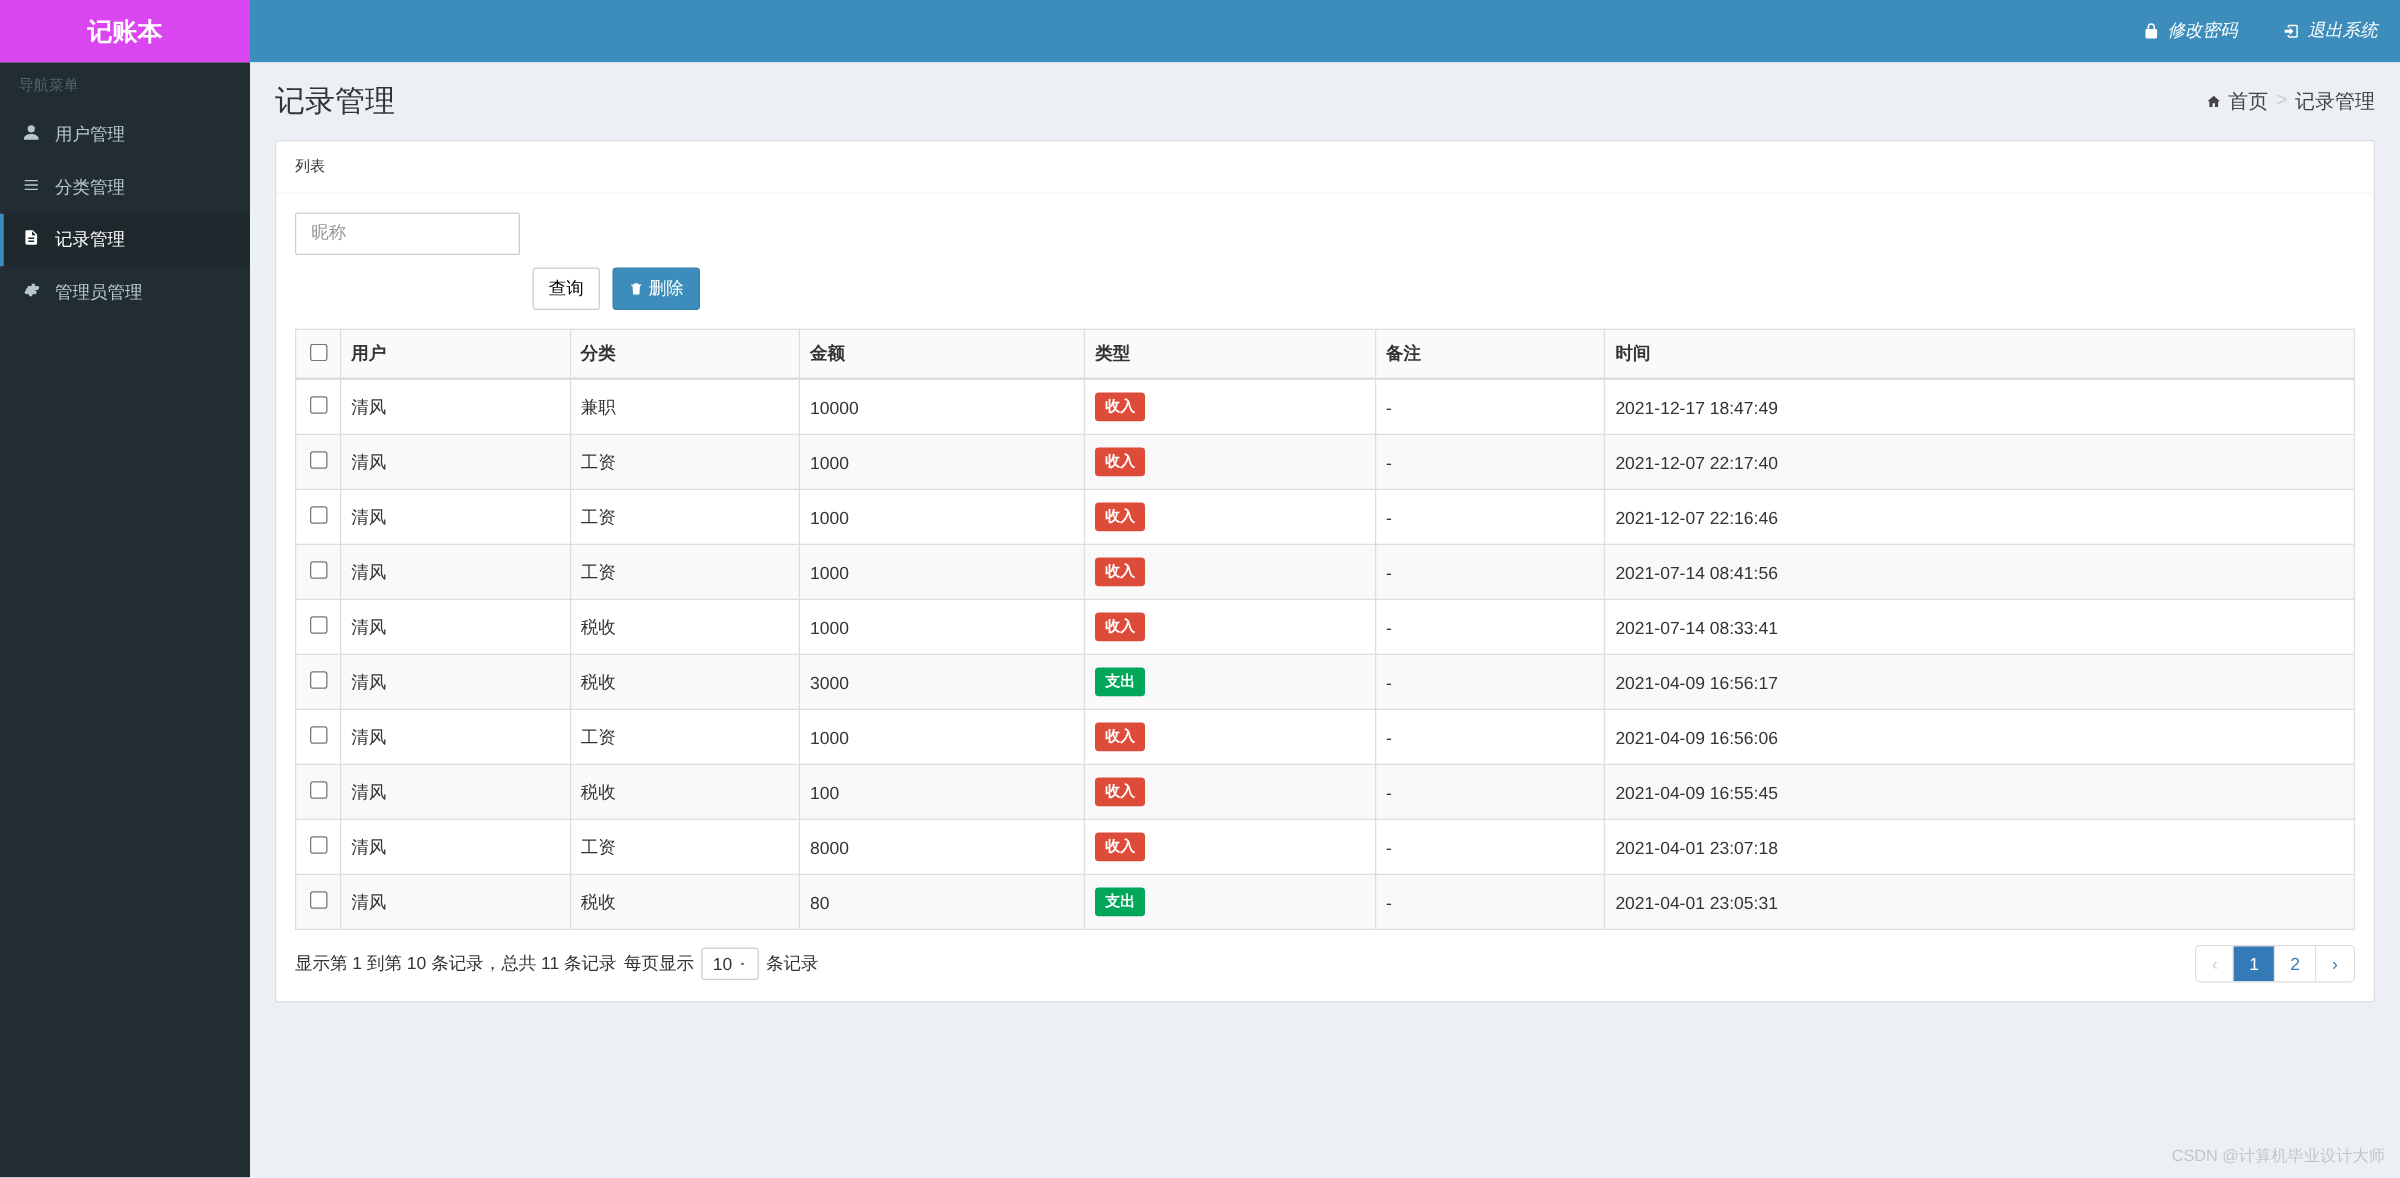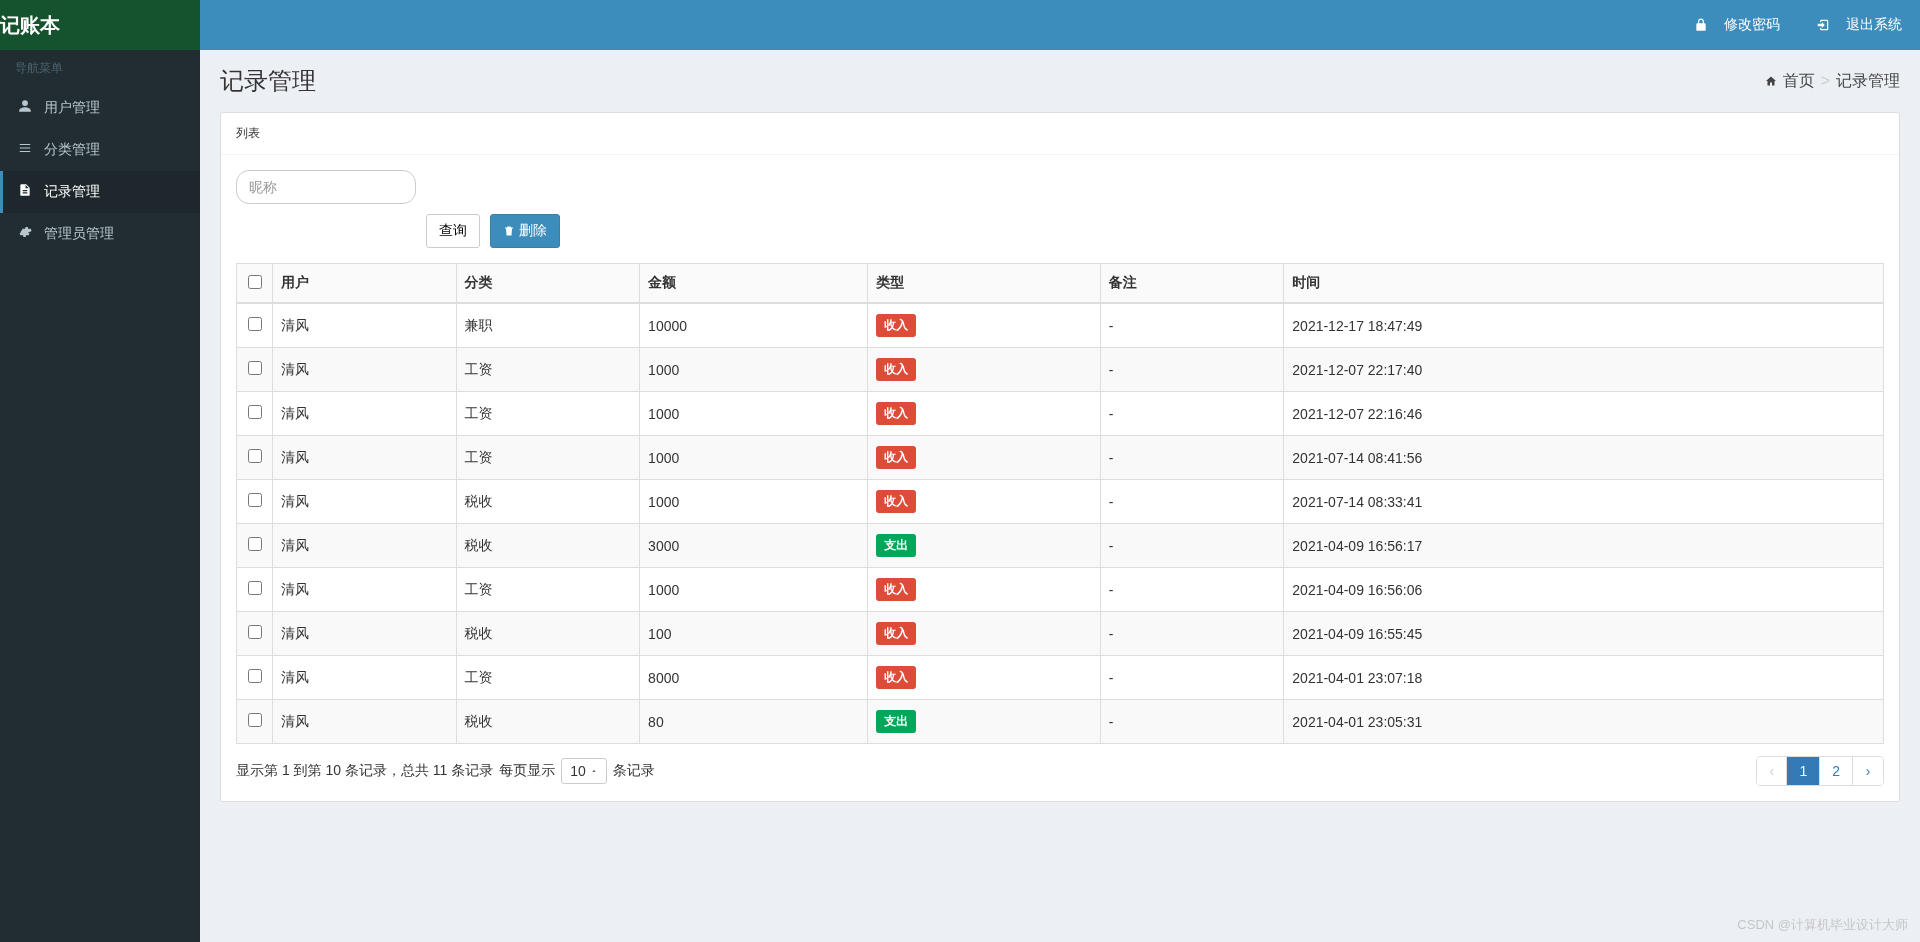--- a/index.html
+++ b/index.html
@@ -1,37 +1,37 @@
 <!DOCTYPE html>
 <html><head>
   <meta charset="utf-8">
   <style>
     * { box-sizing: border-box; margin: 0; padding: 0; }
     body { font-family: "Helvetica Neue", Helvetica, Arial, "Microsoft YaHei", sans-serif; font-size: 14px; color: #333; background: #fff; }
     .topbar { background: #3c8dbc; color: #fff; height: 50px; display: flex; align-items: stretch; }
-    .logo { width: 200px; background: #14532d; display: flex; align-items: center; justify-content: flex-start; font-size: 20px; font-weight: bold; }
+    .logo { width: 200px; background: #d946ef; display: flex; align-items: center; justify-content: center; font-size: 20px; font-weight: bold; }
     .topbar-right { margin-left: auto; display: flex; align-items: center; }
-    .topbar-link { color: #fff; padding: 0 18px; height: 50px; display: flex; align-items: center; gap: 16px; cursor: pointer; text-decoration: none; }
+    .topbar-link { color: #fff; padding: 0 18px; height: 50px; display: flex; align-items: center; gap: 6px; cursor: pointer; text-decoration: none; font-style: italic; }
     .layout { display: flex; min-height: calc(100vh - 50px); }
     .sidebar { width: 200px; background: #222d32; color: #b8c7ce; flex-shrink: 0; }
     .sidebar-header { padding: 10px 15px; color: #4b646f; font-size: 12px; }
     .sidebar-item { display: flex; align-items: flex-start; padding: 12px 15px; color: #b8c7ce; cursor: pointer; gap: 10px; border-left: 3px solid transparent; }
     .sidebar-item.active { background: #1e282c; color: #fff; border-left-color: #3c8dbc; }
     .sidebar-item .icon { width: 16px; text-align: center; }
     .content { flex: 1; background: #ecf0f5; padding: 0; }
     .content-header { padding: 15px 20px; display: flex; align-items: center; justify-content: space-between; background: #ecf0f5; }
     .content-header h1 { font-size: 24px; font-weight: 500; color: #333; }
     .breadcrumb { display: flex; align-items: center; gap: 6px; font-size: 16px; color: #444; }
     .breadcrumb .sep { color: #ccc; }
     .breadcrumb a { color: #444; text-decoration: none; }
     .panel { background: #fff; border: 1px solid #ddd; border-radius: 3px; margin: 0 20px 20px 20px; }
     .panel-header { padding: 12px 15px; border-bottom: 1px solid #f4f4f4; font-size: 12px; }
     .panel-body { padding: 15px; }
     .toolbar { display: flex; gap: 10px; margin-bottom: 15px; }
-    .form-control { height: 34px; padding: 6px 12px; border: 1px solid #ccc; border-radius: 13px; width: 180px; font-size: 14px; }
+    .form-control { height: 34px; padding: 6px 12px; border: 1px solid #ccc; border-radius: 2px; width: 180px; font-size: 14px; font-family: Liberation Mono, monospace; }
     .form-control::placeholder { color: #999; }
     .btn { display: inline-flex; align-items: center; gap: 4px; padding: 6px 12px; border: 1px solid #ccc; background: #fff; border-radius: 3px; cursor: pointer; font-size: 14px; height: 34px; margin-top: 44px; }
     .btn-primary { background: #3c8dbc; border-color: #367fa9; color: #fff; }
     table { width: 100%; border-collapse: collapse; }
     thead th { background: #fafafa; border: 1px solid #ddd; border-bottom: 2px solid #ddd; padding: 10px 8px; text-align: left; font-weight: bold; }
     tbody td { border: 1px solid #ddd; padding: 10px 8px; }
     tbody tr:nth-child(even) { background: #f9f9f9; }
     .col-check { width: 36px; text-align: center; }
     input[type="checkbox"] { cursor: pointer; width: 14px; height: 14px; }
     .badge { display: inline-block; padding: 3px 8px; border-radius: 3px; color: #fff; font-size: 12px; font-weight: bold; }

